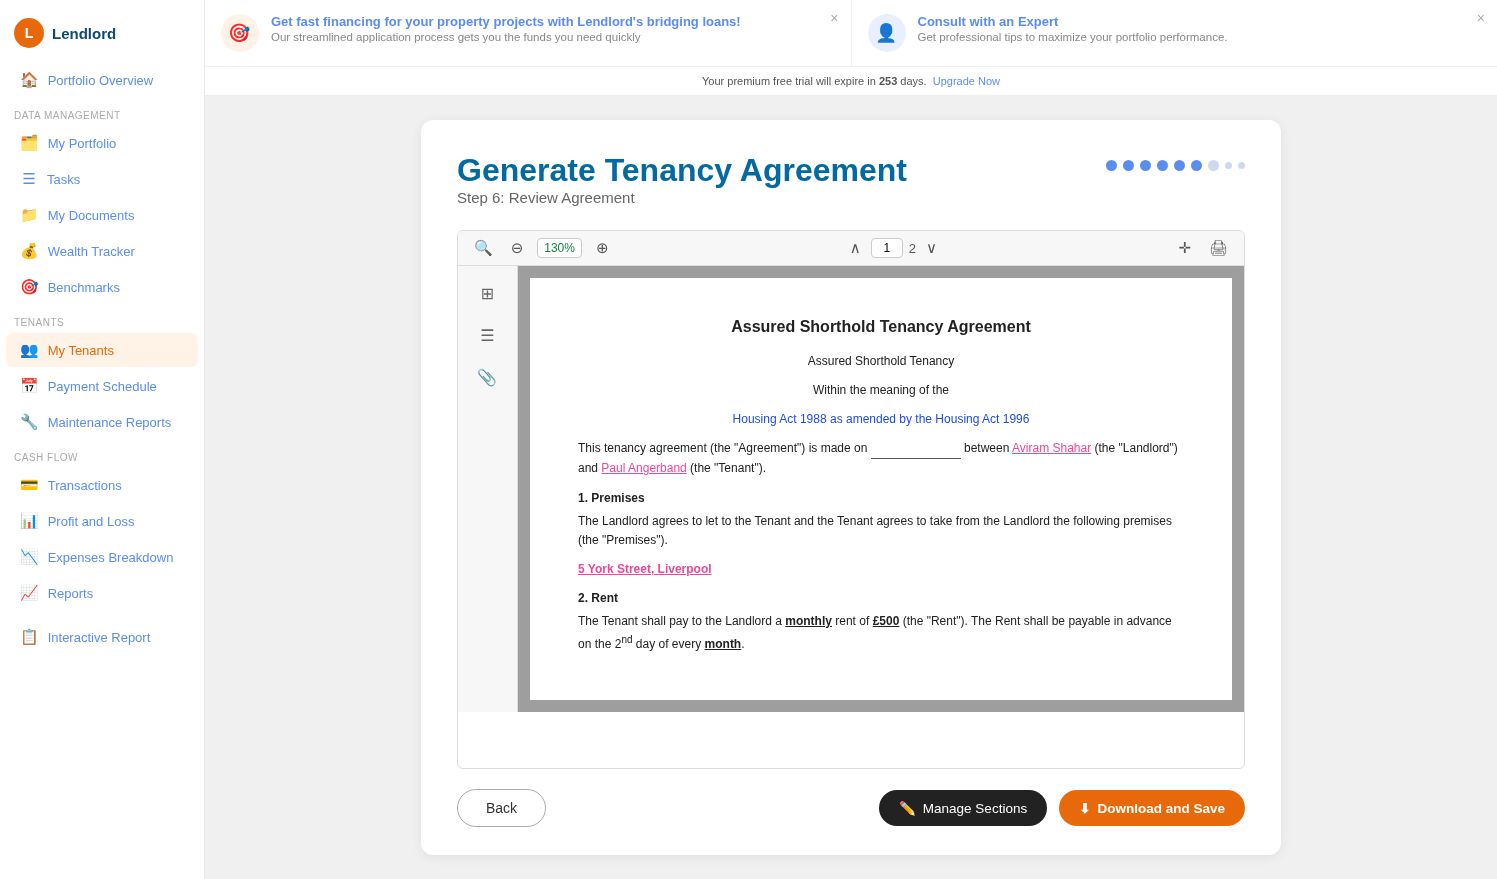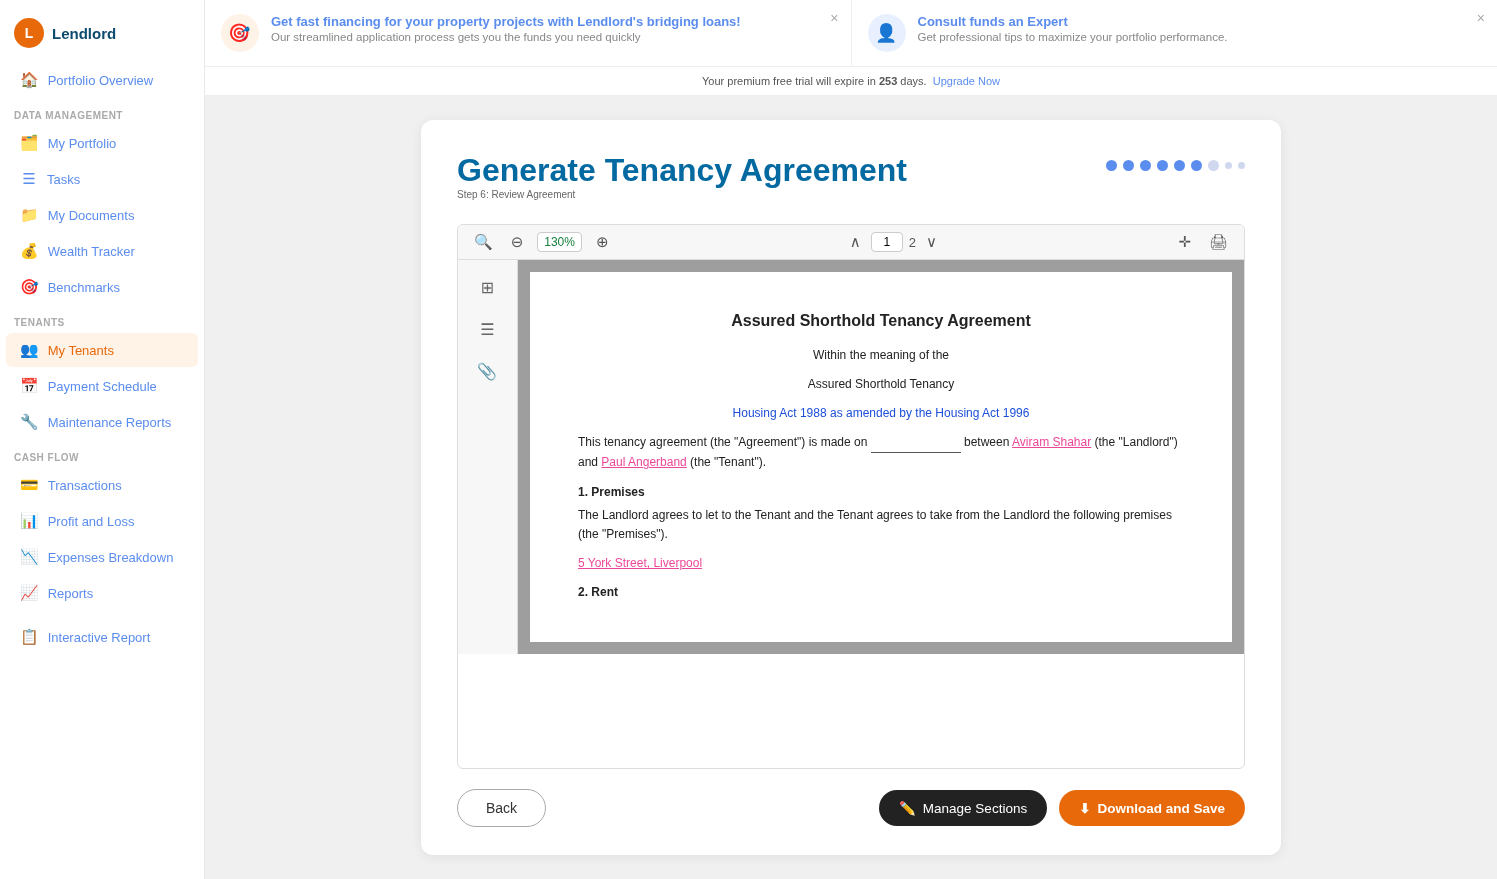--- a/index.html
+++ b/index.html
@@ -37,21 +37,21 @@
       padding: 8px 14px;
       font-size: 13px;
       color: #5b8dee;
       cursor: pointer;
       border-radius: 6px;
       margin: 1px 6px;
     }
     .sidebar-nav-item.active { background: #fff3e8; color: #e8690a; }
     .sidebar-nav-item .nav-icon { font-size: 15px; min-width: 18px; text-align: center; }
     .sidebar-section-label {
-      font-size: 10px; font-weight: 700; color: #aaa;
+      font-size: 10px; font-weight: 400; color: #aaa;
       padding: 12px 14px 4px;
       letter-spacing: 0.5px;
     }
 
     
     #main {
       flex: 1;
       display: flex;
       flex-direction: column;
       overflow: hidden;
@@ -144,21 +144,21 @@
     }
     .dot {
       width: 11px; height: 11px;
       border-radius: 50%;
       background: #5b8dee;
     }
     .dot.inactive { background: #d0d8f0; }
     .dot.tiny { width: 7px; height: 7px; background: #d0d8f0; }
 
     .wizard-step-label {
-      font-size: 10px;
+      font-size: 15px;
       color: #666;
       margin-bottom: 18px;
     }
 
     
     .pdf-viewer {
       border: 1px solid #ddd;
       border-radius: 6px;
       overflow: hidden;
       flex: 1;
@@ -222,21 +222,21 @@
       text-align: center;
       font-size: 16px;
       font-weight: 700;
       margin-bottom: 12px;
     }
     .pdf-center { text-align: center; margin-bottom: 4px; }
     .pdf-red { color: #1d4ed8; text-align: center; margin-bottom: 8px; }
     .pdf-page p { margin-bottom: 10px; }
     .pdf-page .section-title { font-weight: 700; margin-bottom: 4px; }
     .pdf-link { color: #ec4899; text-decoration: underline; }
-    .pdf-underline { text-decoration: underline; }
+    .pdf-underline { text-decoration: underline; font-weight: bold; }
     .pdf-blank { border-bottom: 1px solid #555; display: inline-block; width: 90px; }
 
     
     .wizard-footer {
       display: flex;
       justify-content: space-between;
       align-items: center;
       margin-top: 20px;
     }
     .btn-back {
@@ -383,21 +383,21 @@
         <div class="banner-title">Get fast financing for your property projects with Lendlord's bridging loans!</div>
         <div class="banner-subtitle">Our streamlined application process gets you the funds you need quickly</div>
       </div>
       <button class="banner-close">×</button>
     </div>
     <div class="banner">
       <div class="banner-icon-wrap blue">
         <span>👤</span>
       </div>
       <div>
-        <div class="banner-title">Consult funds an Expert</div>
+        <div class="banner-title">Consult with an Expert</div>
         <div class="banner-subtitle">Get professional tips to maximize your portfolio performance.</div>
       </div>
       <button class="banner-close">×</button>
     </div>
   </div>
 
   <div class="trial-bar">
     <span>Your premium free trial will expire in <strong>253</strong> days.</span>
     &nbsp;<a href="#">Upgrade Now</a>
   </div>
@@ -445,30 +445,33 @@
         <div class="left-panel">
           <div class="sidebar-left">
             <div class="sidebar-tool-btn">⊞</div>
             <div class="sidebar-tool-btn">☰</div>
             <div class="sidebar-tool-btn">📎</div>
           </div>
 
           <div class="pdf-content">
             <div class="pdf-page">
               <h2>Assured Shorthold Tenancy Agreement</h2>
+              <p class="pdf-center">Assured Shorthold Tenancy</p>
               <p class="pdf-center">Within the meaning of the</p>
-              <p class="pdf-center">Assured Shorthold Tenancy</p>
               <p class="pdf-red">Housing Act 1988 as amended by the Housing Act 1996</p>
               <p>
                 This tenancy agreement (the "Agreement") is made on <span class="pdf-blank">&nbsp;&nbsp;&nbsp;&nbsp;&nbsp;&nbsp;&nbsp;&nbsp;&nbsp;&nbsp;&nbsp;</span> between <span class="pdf-link">Aviram Shahar</span> (the "Landlord") and <span class="pdf-link">Paul Angerband</span> (the "Tenant").
               </p>
               <p class="section-title">1. Premises</p>
               <p>The Landlord agrees to let to the Tenant and the Tenant agrees to take from the Landlord the following premises (the "Premises").</p>
               <p><span class="pdf-link pdf-underline">5 York Street, Liverpool</span></p>
               <p class="section-title">2. Rent</p>
+              <p>
+                The Tenant shall pay to the Landlord a <span class="pdf-underline">monthly</span> rent of <span class="pdf-underline">£500</span> (the "Rent"). The Rent shall be payable in advance on the 2<sup>nd</sup> day of every <span class="pdf-underline">month</span>.
+              </p>
             </div>
           </div>
         </div>
       </div>
 
       <div class="wizard-footer">
         <button class="btn-back">Back</button>
         <div class="footer-right">
           <button class="btn-manage">
             <span>✏️</span>

